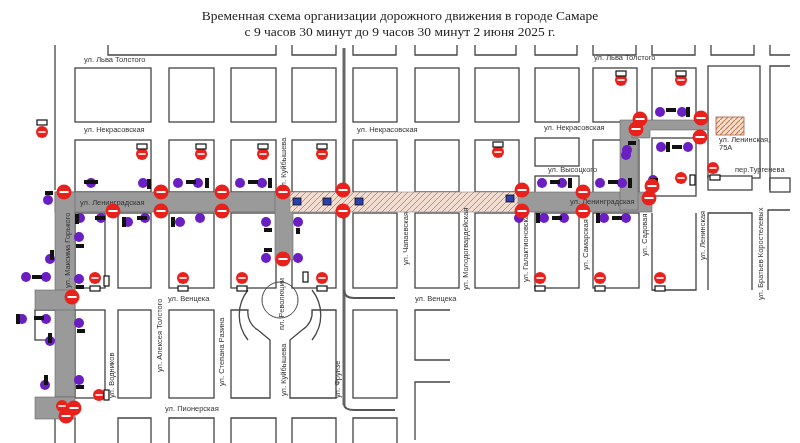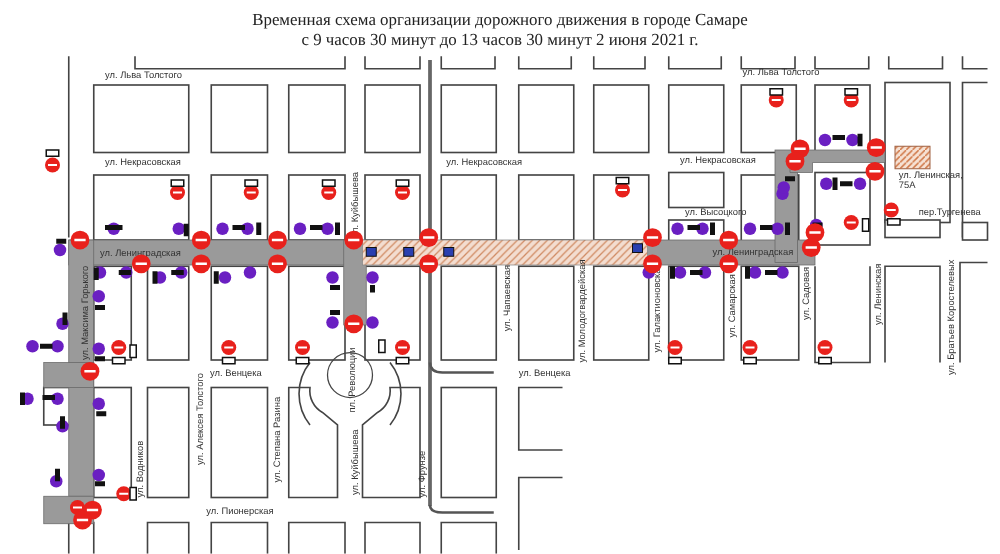--- a/index.html
+++ b/index.html
@@ -13,21 +13,21 @@
   .sign-red{fill:#e8211c;}
   .sign-bar{fill:#fff;}
   .purple{fill:#6a1fc2;}
   .blk-t{fill:#111;}
 </style>
 </head>
 <body>
 
 <div id="title">
   <div>Временная схема организации дорожного движения в городе Самаре</div>
-  <div>с 9 часов 30 минут до 13 часов 30 минут 2 июня 2021 г.</div>
+  <div>с 9 часов 30 минут до 9 часов 30 минут 2 июня 2025 г.</div>
 </div>
 
 <svg id="map" width="800" height="443" viewBox="0 0 800 443">
   <defs>
     <pattern id="hatch" width="6" height="6" patternUnits="userSpaceOnUse">
       <rect width="6" height="6" fill="#f3ddd0"></rect>
       <path d="M0,6 L6,0 M-1,1 L1,-1 M5,7 L7,5" stroke="#d08a62" stroke-width="1"></path>
     </pattern>
     <pattern id="hatch2" width="5" height="5" patternUnits="userSpaceOnUse">
       <rect width="5" height="5" fill="#f6e1d3"></rect>

